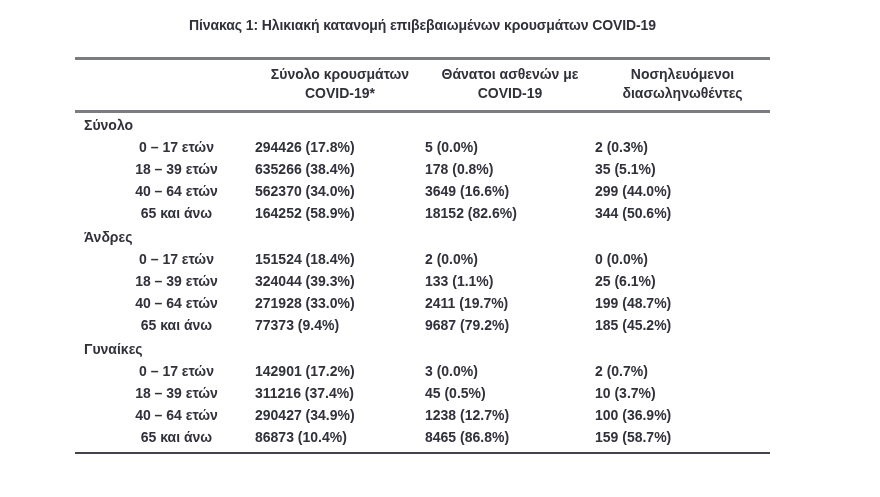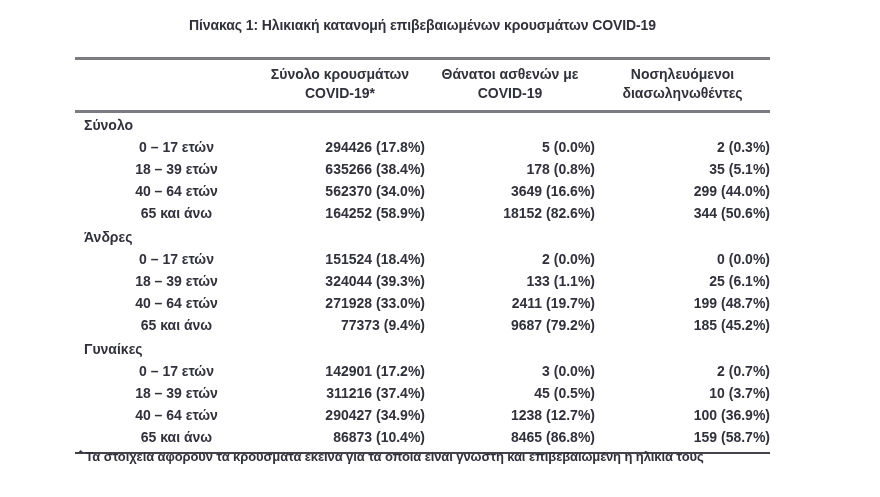--- a/index.html
+++ b/index.html
@@ -45,21 +45,21 @@
     padding: 5px 0 7px 0;
     text-align: center;
     font-weight: bold;
     line-height: 19px;
     vertical-align: middle;
   }
 
   tbody td {
     padding: 2px 0 3px 0;
     line-height: 17px;
-    text-align: right;
+    text-align: left;
     vertical-align: middle;
     white-space: nowrap;
   }
   tr.section td {
     text-align: left;
     padding-left: 9px;
     padding-top: 4px;
   }
   td.lbl { text-align: center; padding-left: 23px; }
   tr.lastrow td { padding-bottom: 6px; }
@@ -189,17 +189,14 @@
           <td class="lbl">65 και άνω</td>
           <td>86873 (10.4%)</td>
           <td>8465 (86.8%)</td>
           <td>159 (58.7%)</td>
         </tr>
 
       </tbody>
     </table>
   </div>
 
-  <div class="footnote">
-    <sup>*</sup><span>Τα στοιχεία αφορούν τα κρούσματα εκείνα για τα οποία είναι γνωστή και επιβεβαιωμένη η ηλικία τους</span>
-  </div>
 
 </div>
 
 </body></html>

